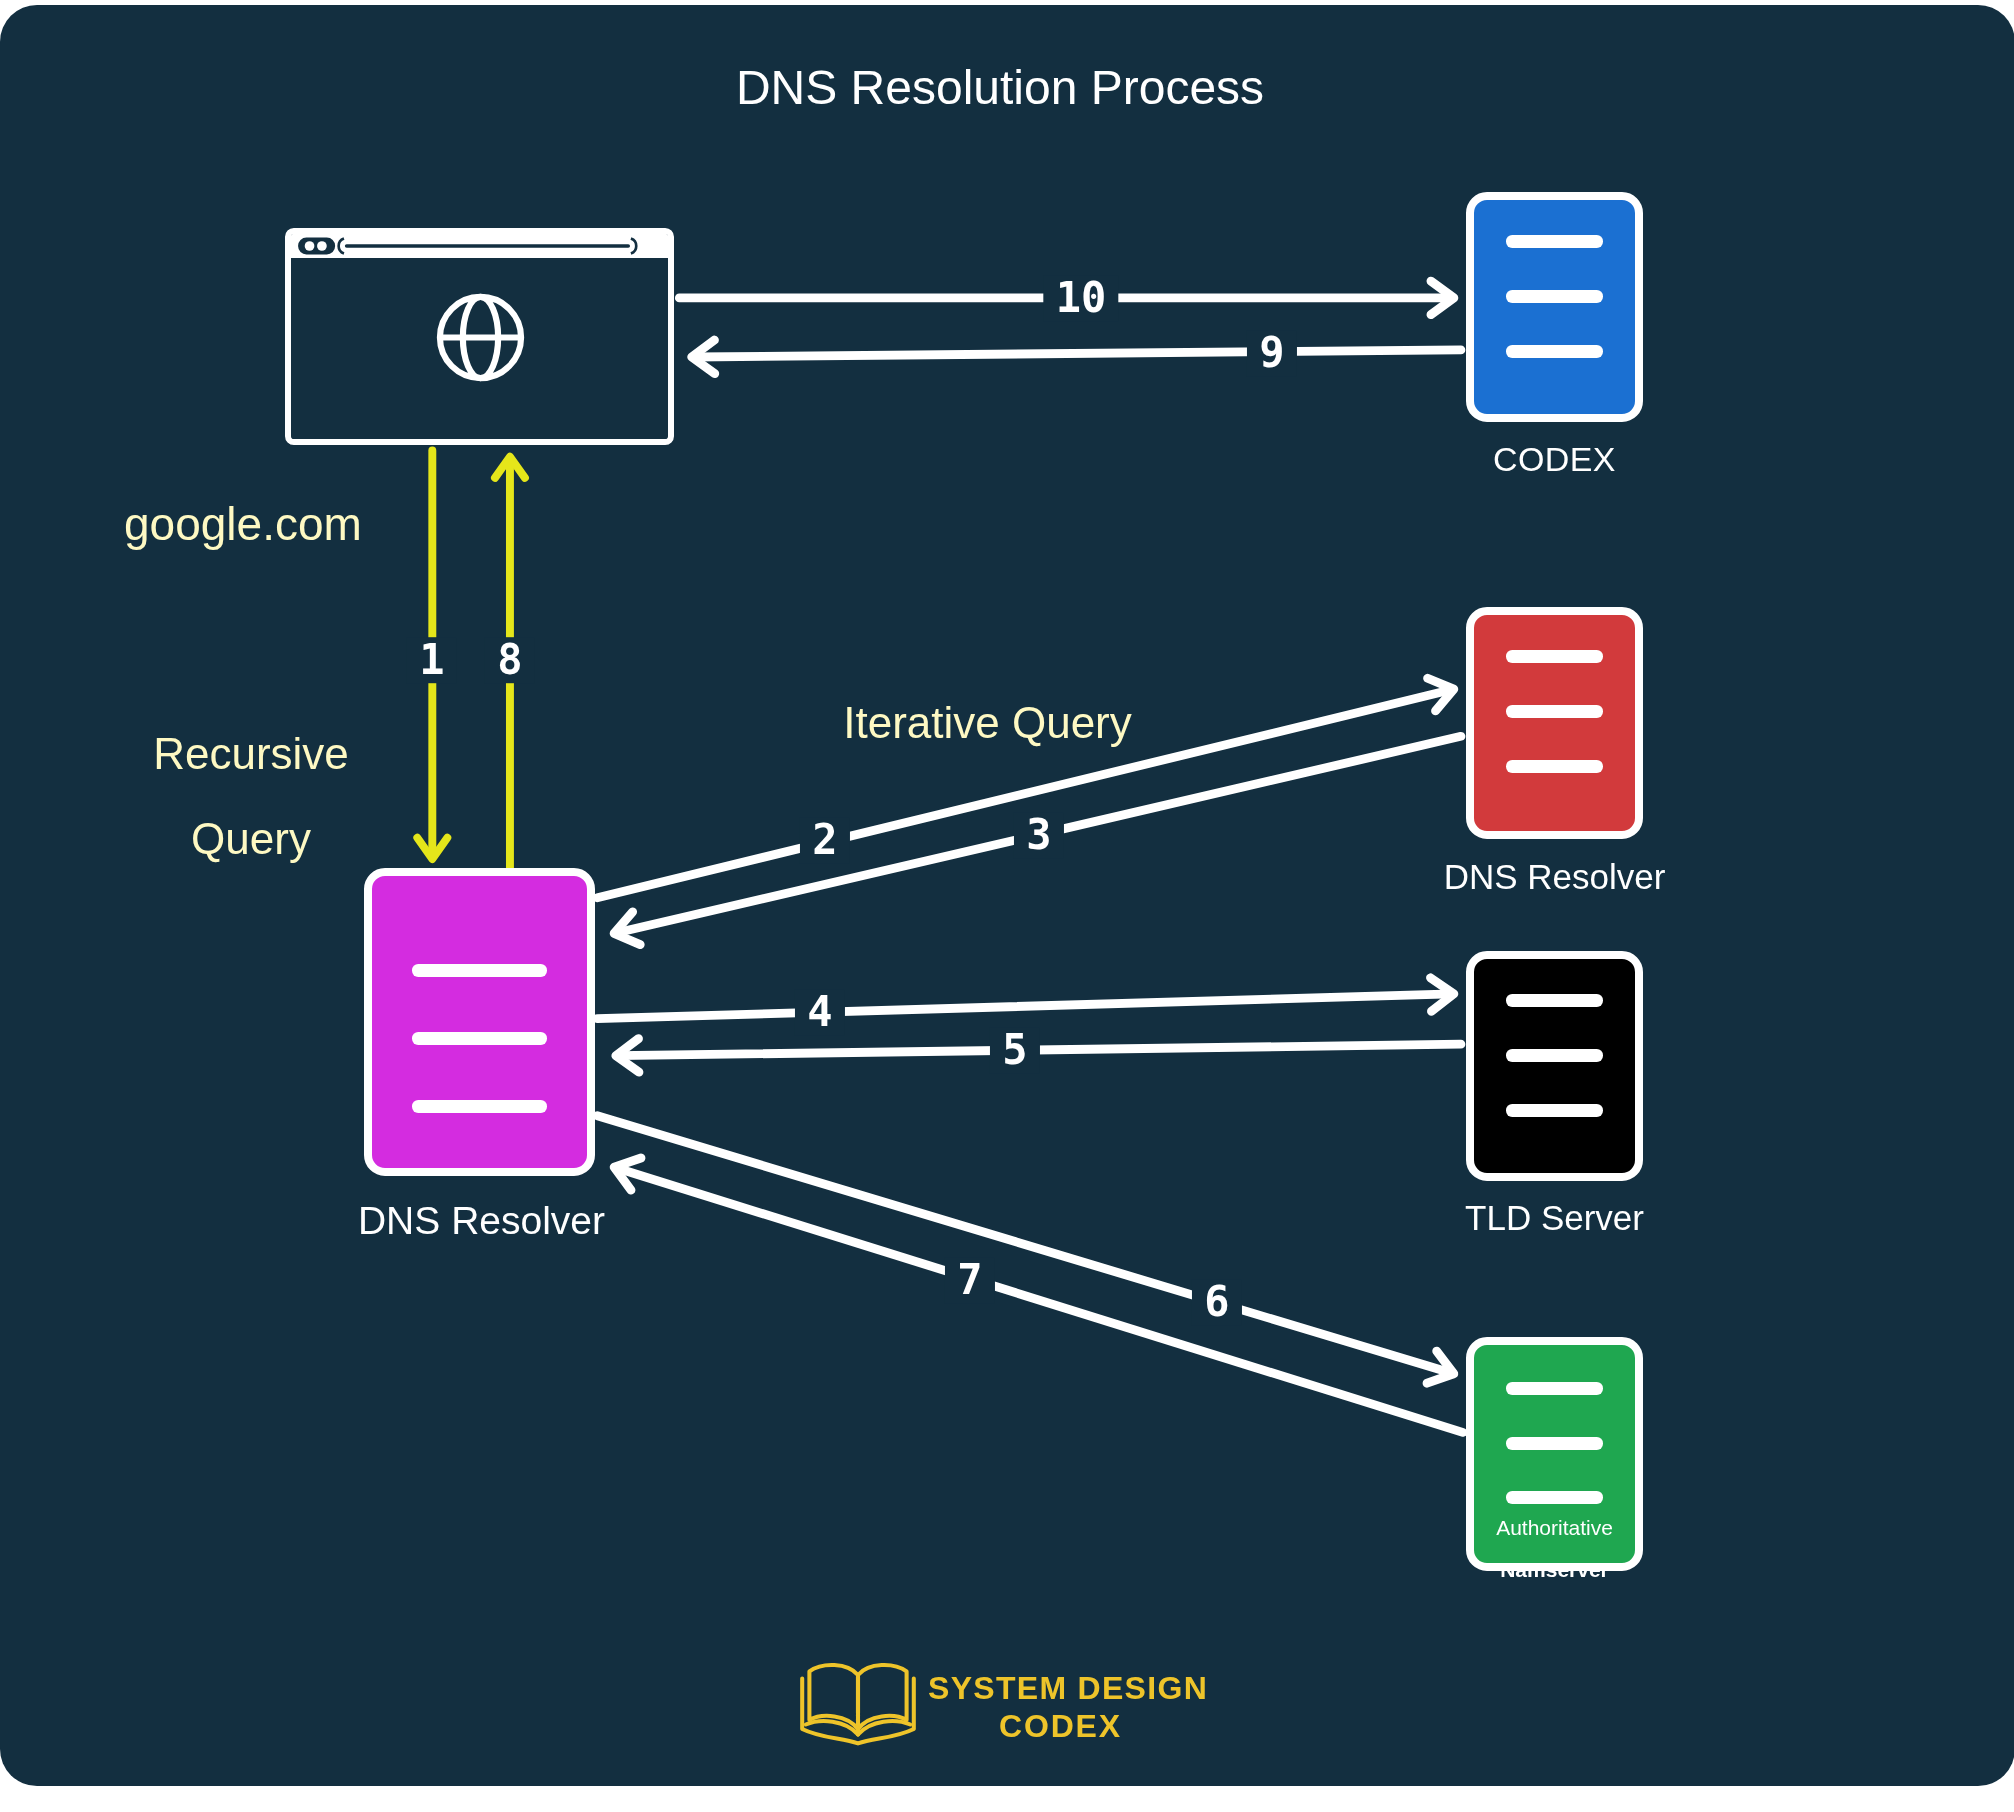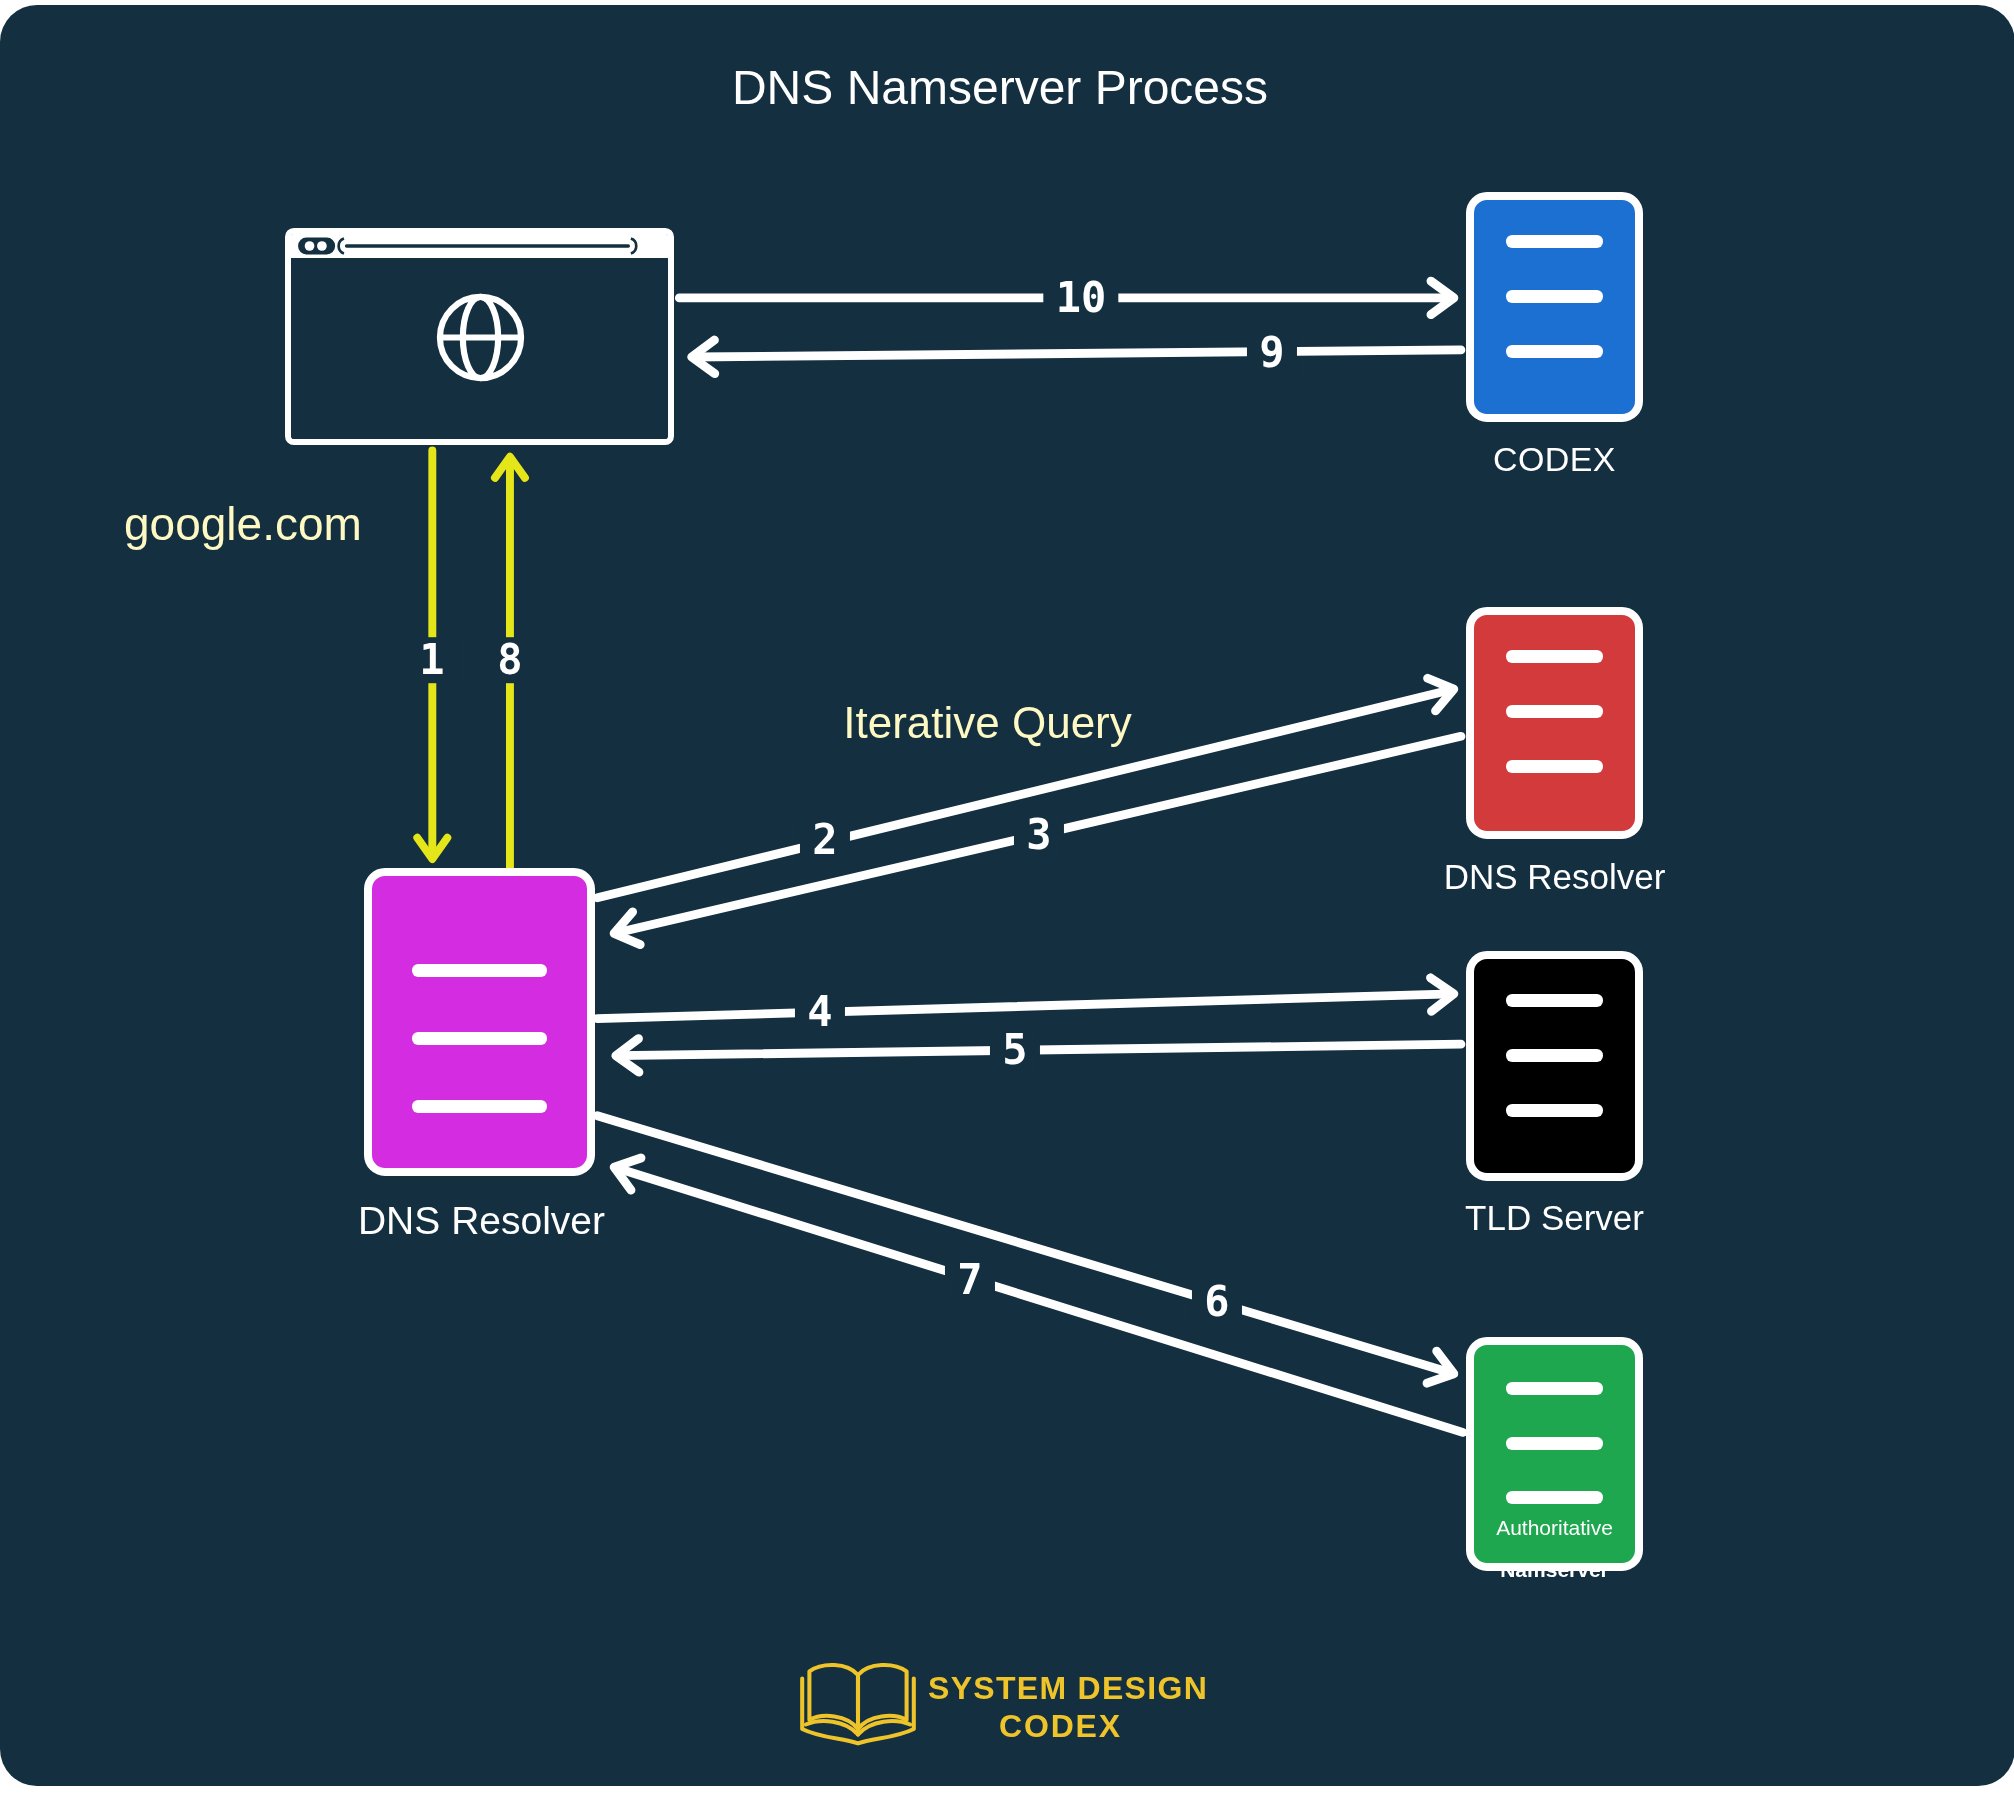--- a/index.html
+++ b/index.html
@@ -31,21 +31,21 @@
   .logo-text1{color:var(--color-logo-gold,#eec42a);font-size:32px;font-weight:bold;letter-spacing:1.3px;white-space:nowrap;}
   .logo-text2{color:var(--color-logo-gold,#eec42a);font-size:32px;font-weight:bold;letter-spacing:1.8px;text-align:center;}
   .z3{z-index:3;}
 </style>
 </head>
 <body>
 
 <div class="page">
   <div class="panel">
 
-    <div class="abs title" style="left:1000px;top:55px;">DNS Namserver Process</div>
+    <div class="abs title" style="left:1000px;top:55px;">DNS Resolution Process</div>
 
     <svg class="layer" viewBox="0 0 2284 2054">
       <defs>
         <marker id="mw" markerUnits="userSpaceOnUse" markerWidth="64" markerHeight="64" refX="32" refY="32" orient="auto">
           <path d="M 8,13 L 34,32 L 8,51" fill="none" stroke-width="10" stroke-linecap="round" stroke-linejoin="round"></path>
         </marker>
         <marker id="my" markerUnits="userSpaceOnUse" markerWidth="60" markerHeight="60" refX="30" refY="30" orient="auto">
           <path d="M 8,13 L 32,30 L 8,47" fill="none" stroke-width="9" stroke-linecap="round" stroke-linejoin="round"></path>
         </marker>
       </defs>
@@ -111,20 +111,24 @@
     </div>
 
     <div class="node node-resolver" style="left:364px;top:863px;width:231px;height:308px;">
       <div class="bar" style="left:40px;right:40px;top:88px;"></div>
       <div class="bar" style="left:40px;right:40px;top:156px;"></div>
       <div class="bar" style="left:40px;right:40px;top:224px;"></div>
     </div>
     <div class="abs nodelabel z3" style="left:305px;top:1194px;width:353px;font-size:39px;">DNS Resolver</div>
 
     <div class="abs annot z3" style="left:124px;top:492px;font-size:46px;">google.com</div>
+    <div class="abs annot z3" style="left:79px;top:706px;width:344px;text-align:center;line-height:85px;">
+      <span style="display:block;">Recursive</span>
+      <span style="display:block;">Query</span>
+    </div>
     <div class="abs annot z3" style="left:776px;top:693px;width:423px;text-align:center;">Iterative Query</div>
 
     <span class="num" style="left:1081px;top:293px;">10</span>
     <span class="num" style="left:1272px;top:348px;">9</span>
     <span class="num" style="left:432px;top:655px;">1</span>
     <span class="num" style="left:510px;top:655px;">8</span>
     <span class="num" style="left:825px;top:835px;">2</span>
     <span class="num" style="left:1039px;top:830px;">3</span>
     <span class="num" style="left:820px;top:1007px;">4</span>
     <span class="num" style="left:1015px;top:1045px;">5</span>

